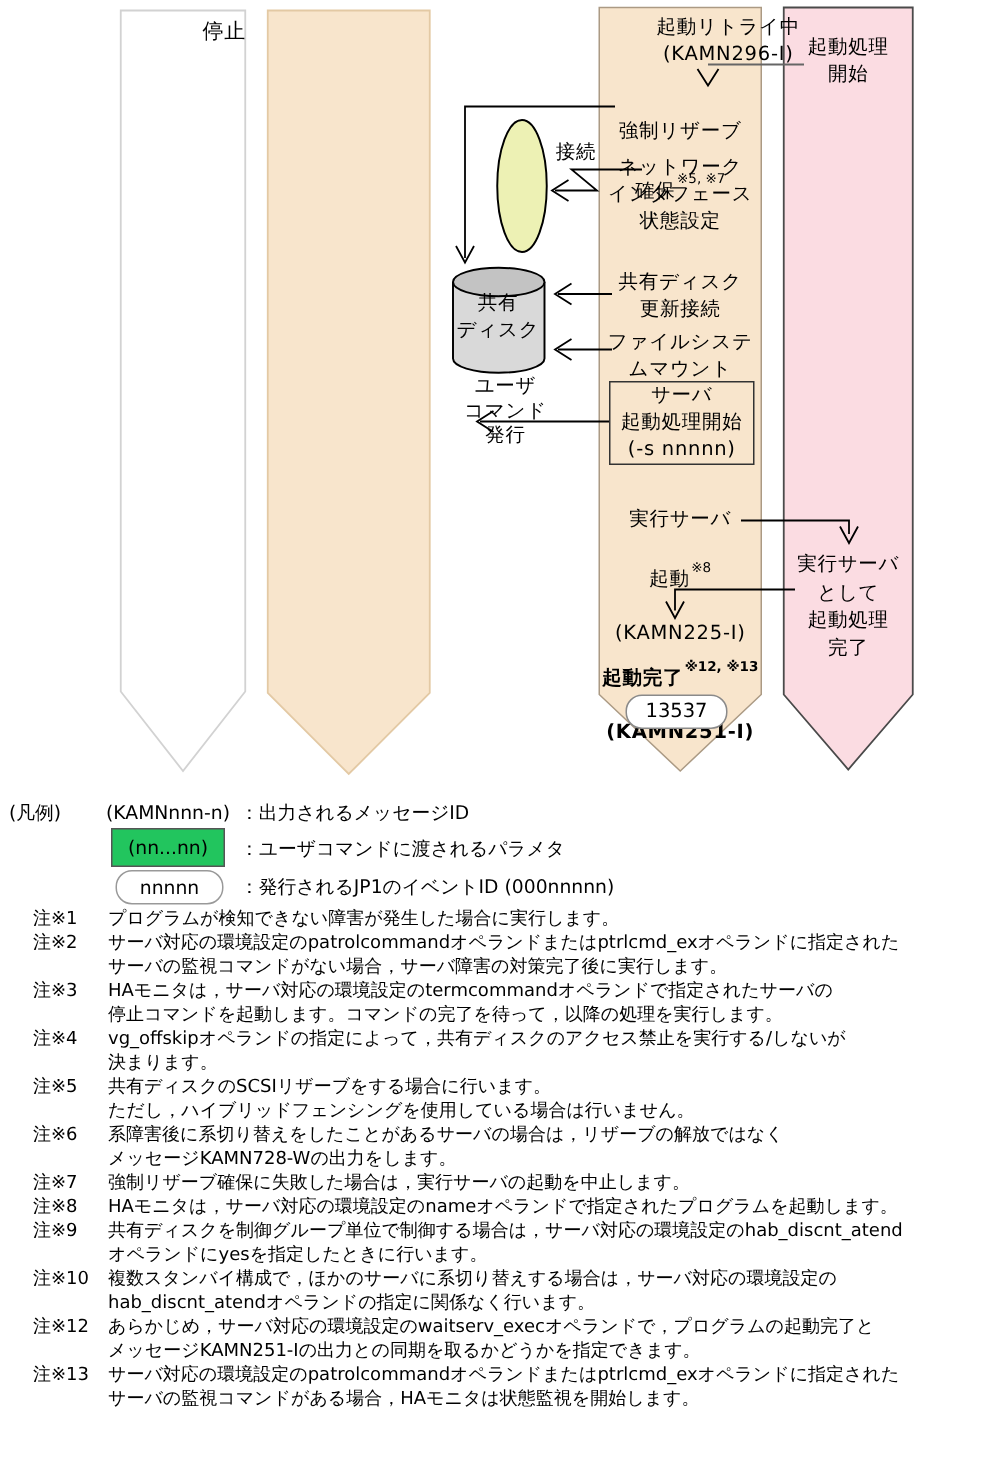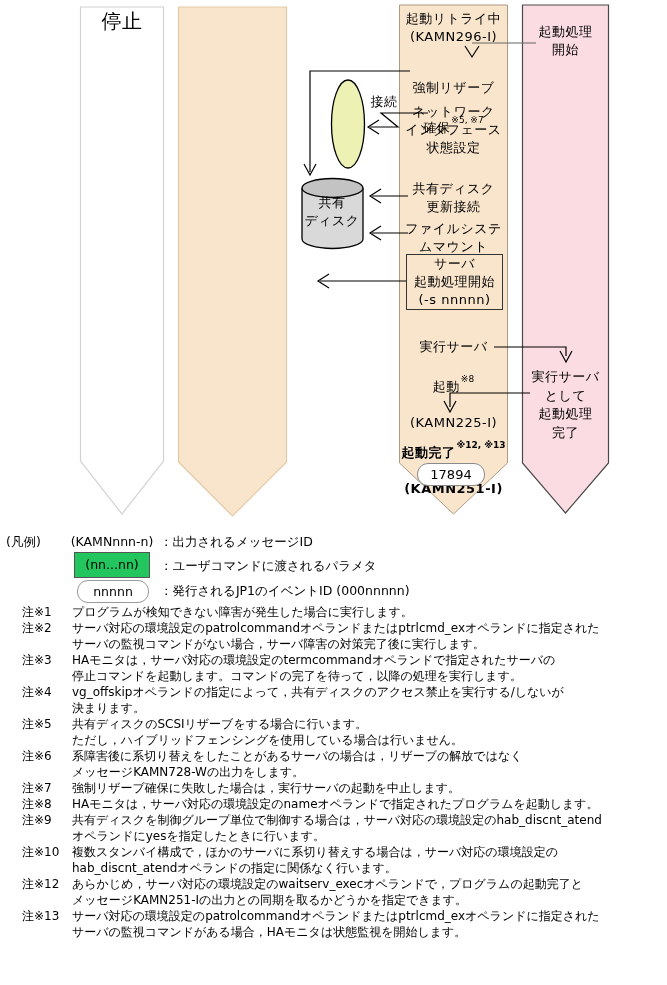--- a/index.html
+++ b/index.html
@@ -66,23 +66,23 @@
       <line x1="320" y1="281" x2="406" y2="281" stroke="#000" stroke-width="1.2"></line>
       <polyline points="329,274 318,281 329,288" fill="none" stroke="#000" stroke-width="1.2"></polyline>
 
       <polyline points="494,347 566,347 566,356" fill="none" stroke="#000" stroke-width="1.2"></polyline>
       <polyline points="560,351 566,362 572,351" fill="none" stroke="#000" stroke-width="1.2"></polyline>
 
       <polyline points="530,393 450,393 450,407" fill="none" stroke="#000" stroke-width="1.2"></polyline>
       <polyline points="444,401 450,412 456,401" fill="none" stroke="#000" stroke-width="1.2"></polyline>
     </svg>
 
-    <div class="dtext" style="left:80px;top:12px;width:84px;font-size:20px;">停止</div>
-
-    <div class="dtext lane3" style="top:10px;">起動リトライ中
+    <div class="dtext" style="left:80px;top:12px;width:84px;font-size:14px;text-align:right;">停止</div>
+
+    <div class="dtext lane3" style="top:10px;margin-left:32px;">起動リトライ中
 (KAMN296-I)</div>
 
     <div class="dtext lane3" style="top:61px;">
       <span>強制リザーブ</span><br>
       <span>確保</span><sup class="ref">※5, ※7</sup>
     </div>
 
     <div class="dtext lane3" style="top:103px;">ネットワーク
 インタフェース
 状態設定</div>
@@ -101,32 +101,35 @@
       <span>実行サーバ</span><br>
       <span>起動</span><sup class="ref">※8</sup><br>
       <span>(KAMN225-I)</span>
     </div>
 
     <div class="dtext lane3" style="top:422px;font-weight:bold;">
       <span>起動完了</span><sup class="ref">※12, ※13</sup><br>
       <span>(KAMN251-I)</span>
     </div>
 
-    <div class="pill">17894</div>
+    <div class="pill">13537</div>
 
     <div class="dtext lane4" style="top:23px;">起動処理
 開始</div>
     <div class="dtext lane4" style="top:368px;line-height:18.5px;">実行サーバ
 として
 起動処理
 完了</div>
 
     <div class="dtext" style="left:367px;top:93px;width:34px;">接続</div>
     <div class="dtext" style="left:301px;top:194px;width:62px;line-height:17.5px;">共有
 ディスク</div>
+    <div class="dtext" style="left:304px;top:250px;width:66px;line-height:16.5px;">ユーザ
+コマンド
+発行</div>
   </div>
 
   <div>
     <div class="legend-caption">(凡例)</div>
 
     <div class="lg-sym-plain">(KAMNnnn-n)</div>
     <div class="lg-desc" style="top:534px;">：出力されるメッセージID</div>
 
     <div class="lg-box">(nn...nn)</div>
     <div class="lg-desc" style="top:558px;">：ユーザコマンドに渡されるパラメタ</div>

